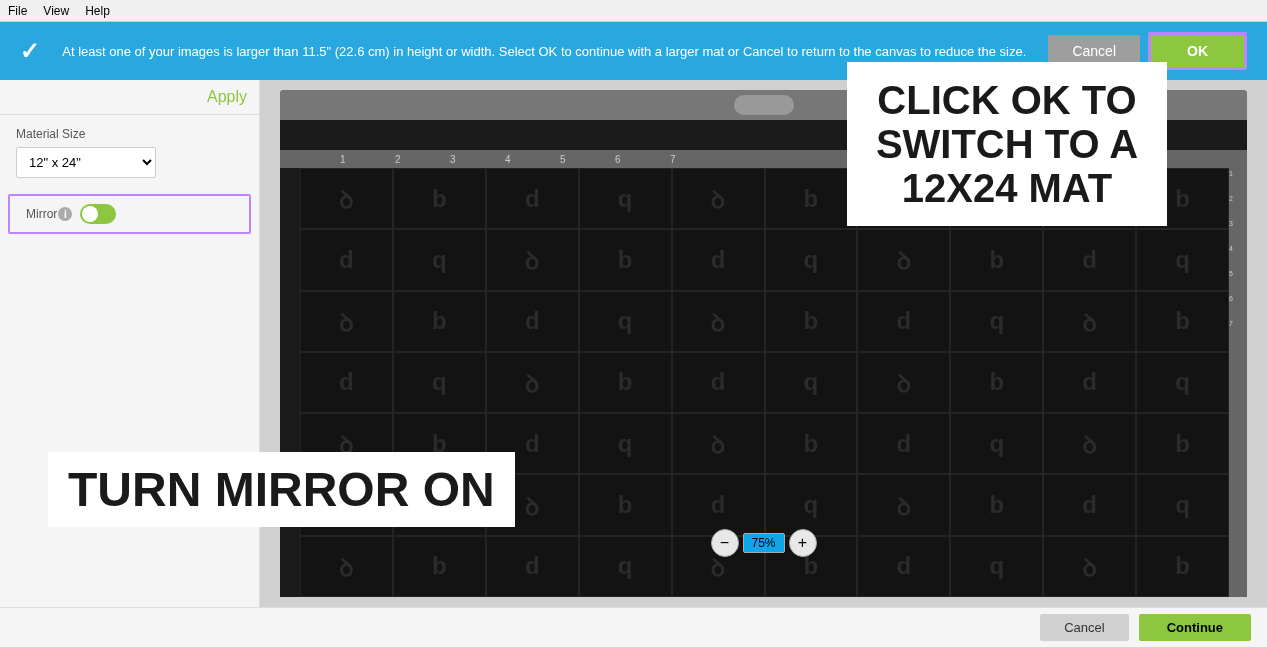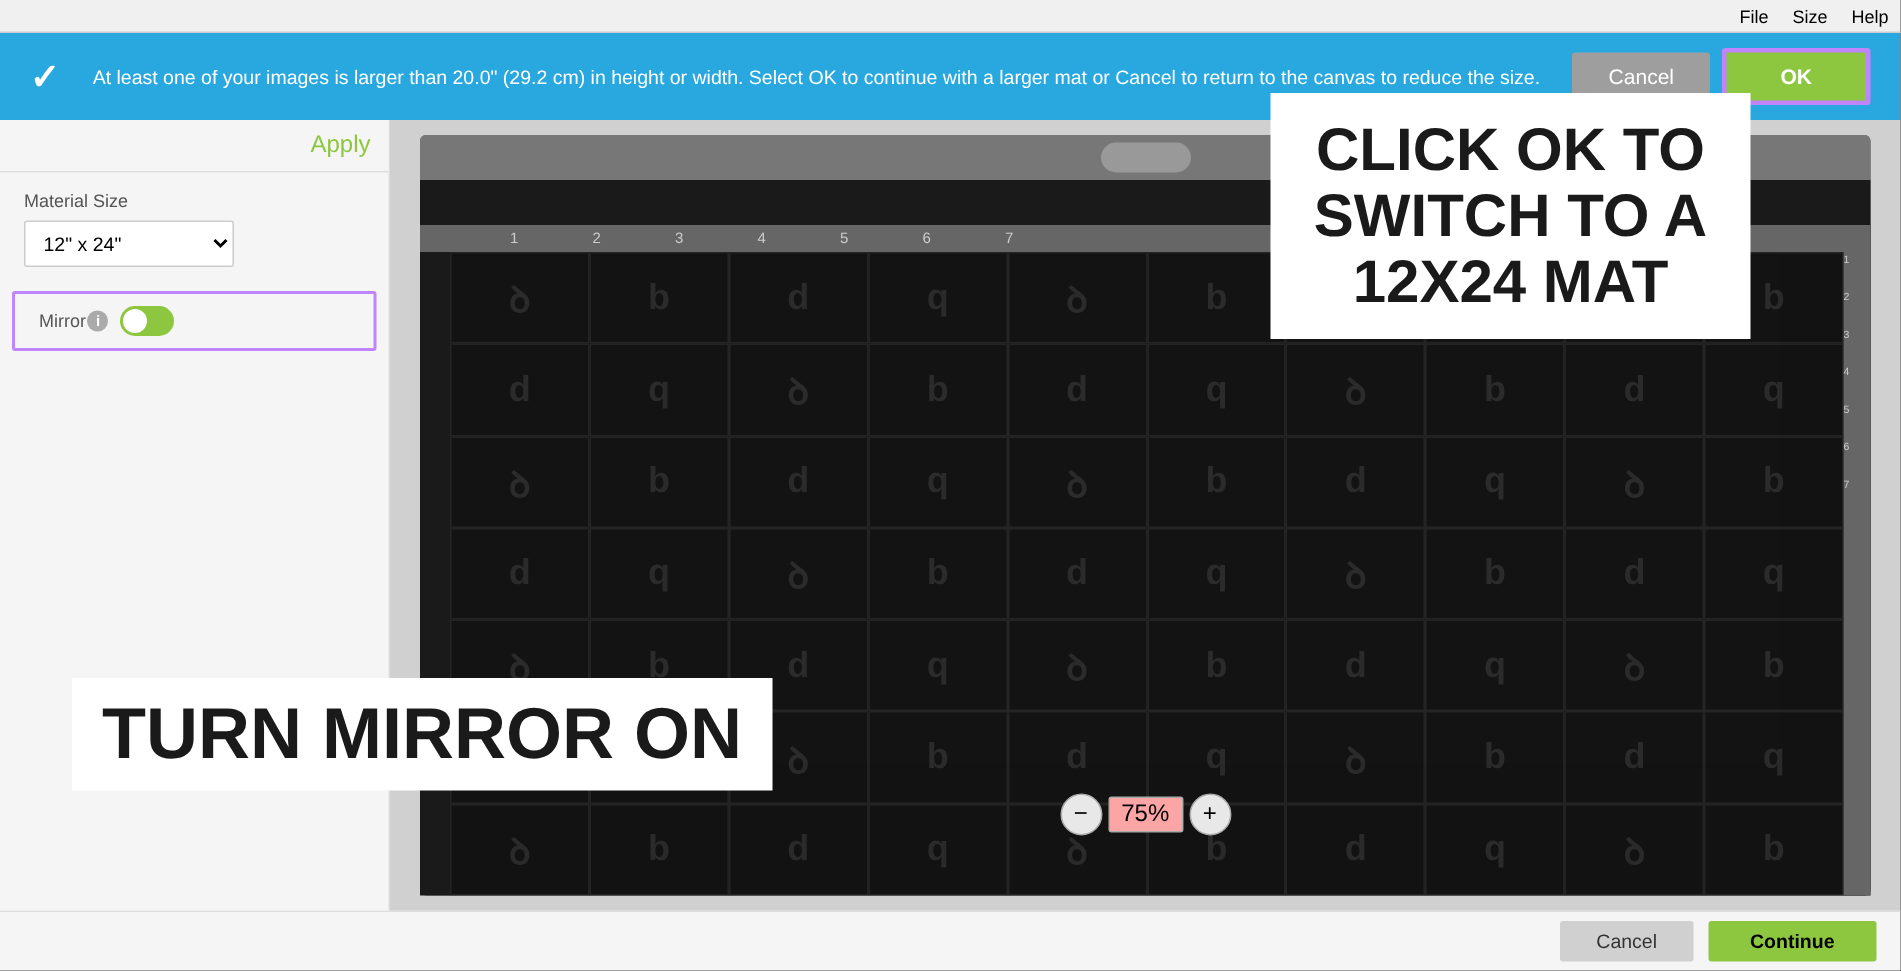--- a/index.html
+++ b/index.html
@@ -8,21 +8,20 @@
     
     .menu-bar {
       height: 22px;
       background: #f0f0f0;
       display: flex;
       align-items: center;
       padding: 0 8px;
       gap: 16px;
       border-bottom: 1px solid #ccc;
       font-size: 12px;
-      justify-content: flex-end;
     }
     .menu-bar span { cursor: pointer; }
 
     
     .alert-bar {
       background: #29a8e0;
       height: 58px;
       display: flex;
       align-items: center;
       justify-content: space-between;
@@ -390,39 +389,39 @@
       border-radius: 50%;
       border: 1px solid #aaa;
       background: #e8e8e8;
       cursor: pointer;
       font-size: 16px;
       display: flex;
       align-items: center;
       justify-content: center;
     }
     .zoom-value {
-      background: #fca5a5;
+      background: #0ea5e9;
       border: 1px solid #aaa;
       padding: 2px 8px;
-      font-size: 16px;
+      font-size: 12px;
       border-radius: 2px;
     }
   </style>
 </head>
 <body>
 
 <div class="menu-bar">
   <span>File</span>
-  <span>Size</span>
+  <span>View</span>
   <span>Help</span>
 </div>
 
 <div class="alert-bar">
   <span class="check-icon">✓</span>
-  <span class="alert-text">At least one of your images is larger than 20.0" (29.2 cm) in height or width. Select OK to continue with a larger mat or Cancel to return to the canvas to reduce the size.</span>
+  <span class="alert-text">At least one of your images is larger than 11.5" (22.6 cm) in height or width. Select OK to continue with a larger mat or Cancel to return to the canvas to reduce the size.</span>
   <div class="alert-buttons">
     <button class="btn-cancel-alert">Cancel</button>
     <button class="btn-ok-alert">OK</button>
   </div>
 </div>
 
 <div class="main-content">
 
   <div class="sidebar">
     <div class="apply-row">

